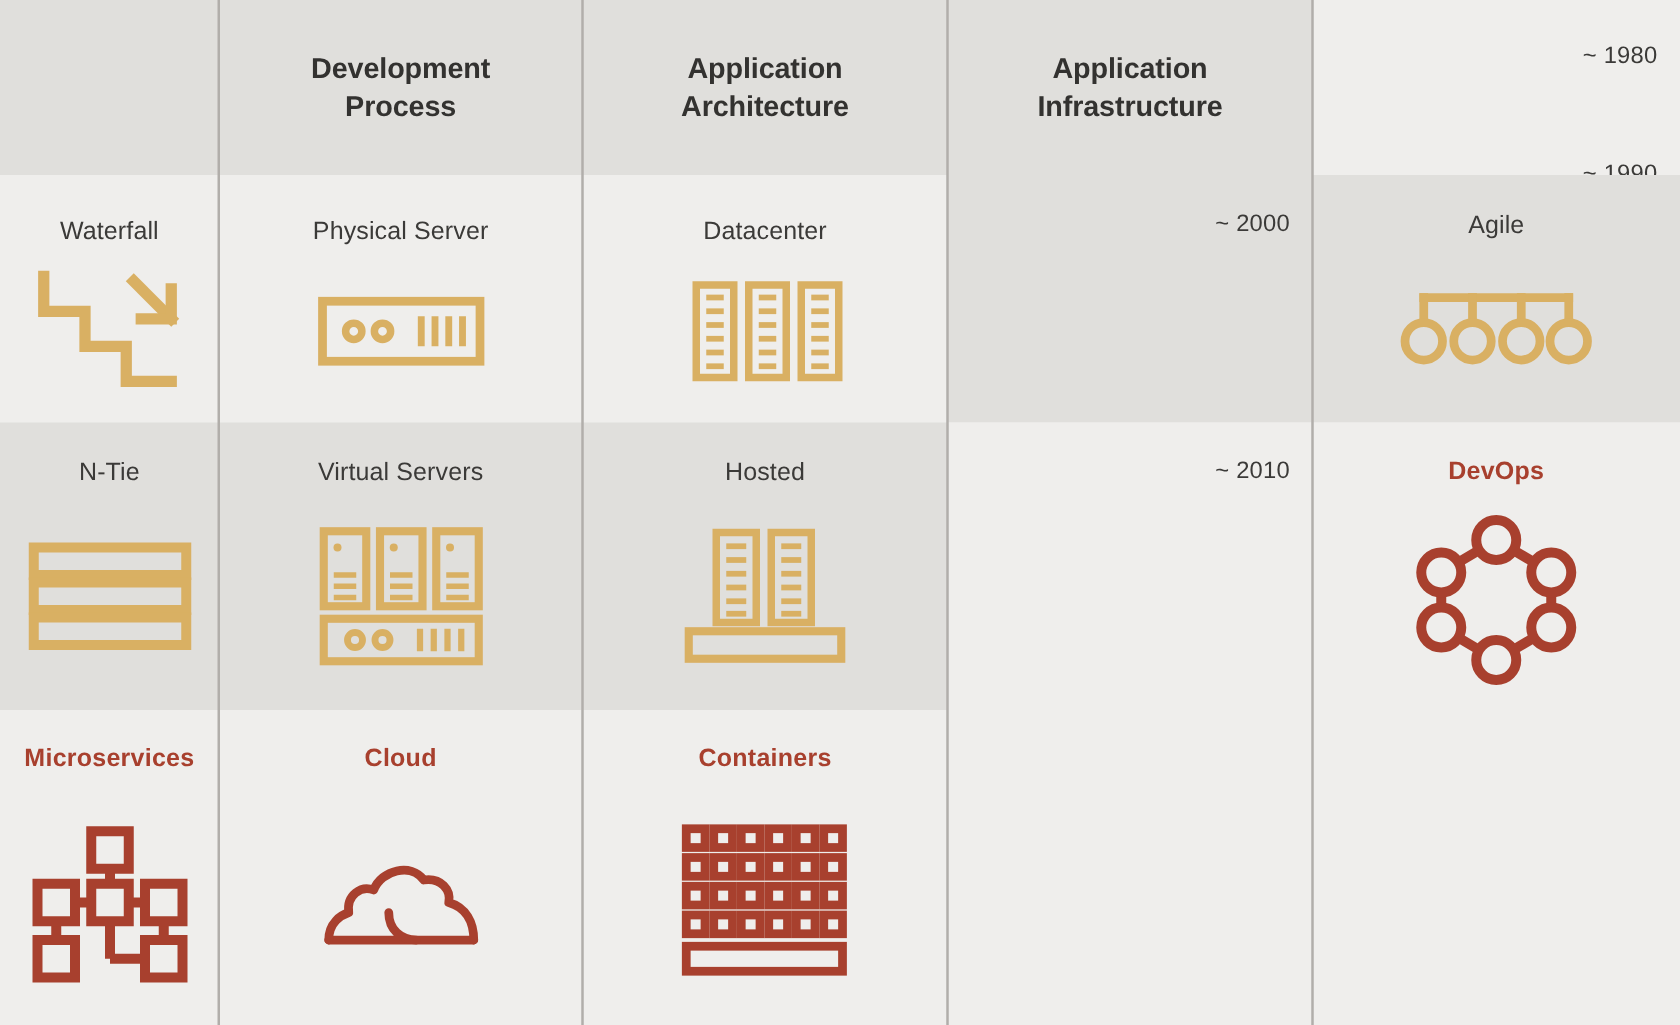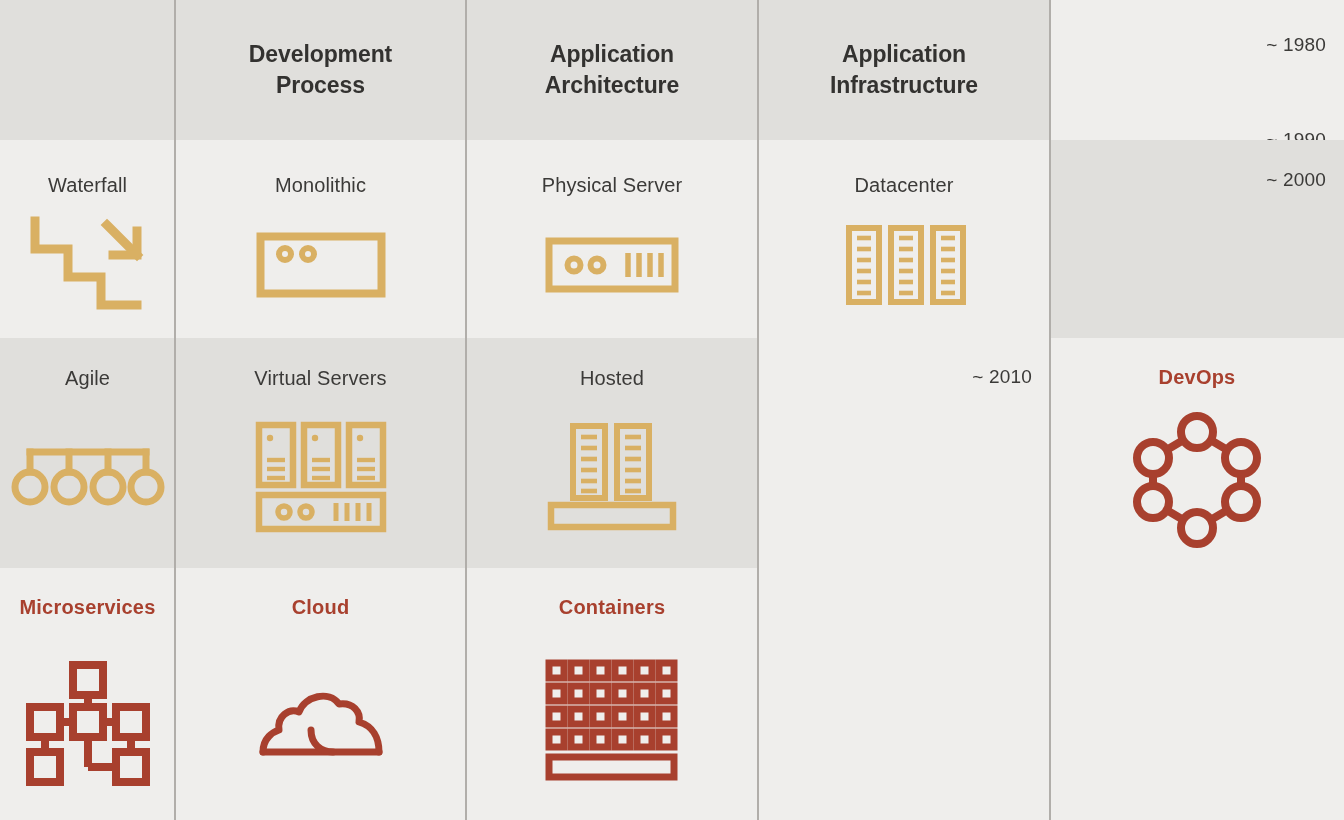--- a/index.html
+++ b/index.html
@@ -140,30 +140,20 @@
       <svg width="118" height="100" viewBox="0 0 118 100">
         <g fill="none" stroke="#d9b063" stroke-width="9" stroke-linecap="square" stroke-linejoin="miter">
           <path d="M6 6 L6 34 L39 34 L39 62 L72 62 L72 90 L108 90"></path>
           <path d="M78 10 L108 40"></path>
           <path d="M108 16 L108 40 L84 40"></path>
         </g>
       </svg>
     </div>
   </div>
 
-  <div class="cell content r1 band-light">
-    <div class="label">Monolithic</div>
-    <div class="icon-wrap">
-      <svg width="130" height="66" viewBox="0 0 130 66">
-        <rect x="4.5" y="4.5" width="121" height="57" fill="none" stroke="#d9b063" stroke-width="8"></rect>
-        <circle cx="29" cy="22" r="6" fill="none" stroke="#d9b063" stroke-width="6"></circle>
-        <circle cx="52" cy="22" r="6" fill="none" stroke="#d9b063" stroke-width="6"></circle>
-      </svg>
-    </div>
-  </div>
 
   <div class="cell content r1 band-light">
     <div class="label">Physical Server</div>
     <div class="icon-wrap">
       <svg width="134" height="56" viewBox="0 0 134 56">
         <rect x="4" y="4" width="126" height="48" fill="none" stroke="#d9b063" stroke-width="7"></rect>
         <circle cx="29" cy="28" r="6.5" fill="none" stroke="#d9b063" stroke-width="6"></circle>
         <circle cx="52" cy="28" r="6.5" fill="none" stroke="#d9b063" stroke-width="6"></circle>
         <g stroke="#d9b063" stroke-width="5.5" stroke-linecap="butt">
           <line x1="83" y1="16" x2="83" y2="40"></line>
@@ -236,20 +226,32 @@
         <g fill="none" stroke="#d9b063" stroke-width="7">
           <circle cx="16" cy="41" r="15"></circle>
           <circle cx="55" cy="41" r="15"></circle>
           <circle cx="94" cy="41" r="15"></circle>
           <circle cx="132" cy="41" r="15"></circle>
         </g>
       </svg>
     </div>
   </div>
 
+  <div class="cell content r2 band-dark">
+    <div class="label">N-Tie</div>
+    <div class="icon-wrap">
+      <svg width="130" height="86" viewBox="0 0 130 86">
+        <g fill="none" stroke="#d9b063" stroke-width="8">
+          <rect x="4" y="4" width="122" height="22"></rect>
+          <rect x="4" y="32" width="122" height="22"></rect>
+          <rect x="4" y="60" width="122" height="22"></rect>
+        </g>
+      </svg>
+    </div>
+  </div>
 
   <div class="cell content r2 band-dark">
     <div class="label">Virtual Servers</div>
     <div class="icon-wrap">
       <svg width="134" height="110" viewBox="0 0 134 110">
         <g transform="translate(2,0)">
           <rect x="3" y="3" width="34" height="60" fill="none" stroke="#d9b063" stroke-width="6.5"></rect>
           <circle cx="14" cy="16" r="3.2" fill="#d9b063"></circle>
           <g stroke="#d9b063" stroke-width="4.4">
             <line x1="11" y1="38" x2="29" y2="38"></line>

